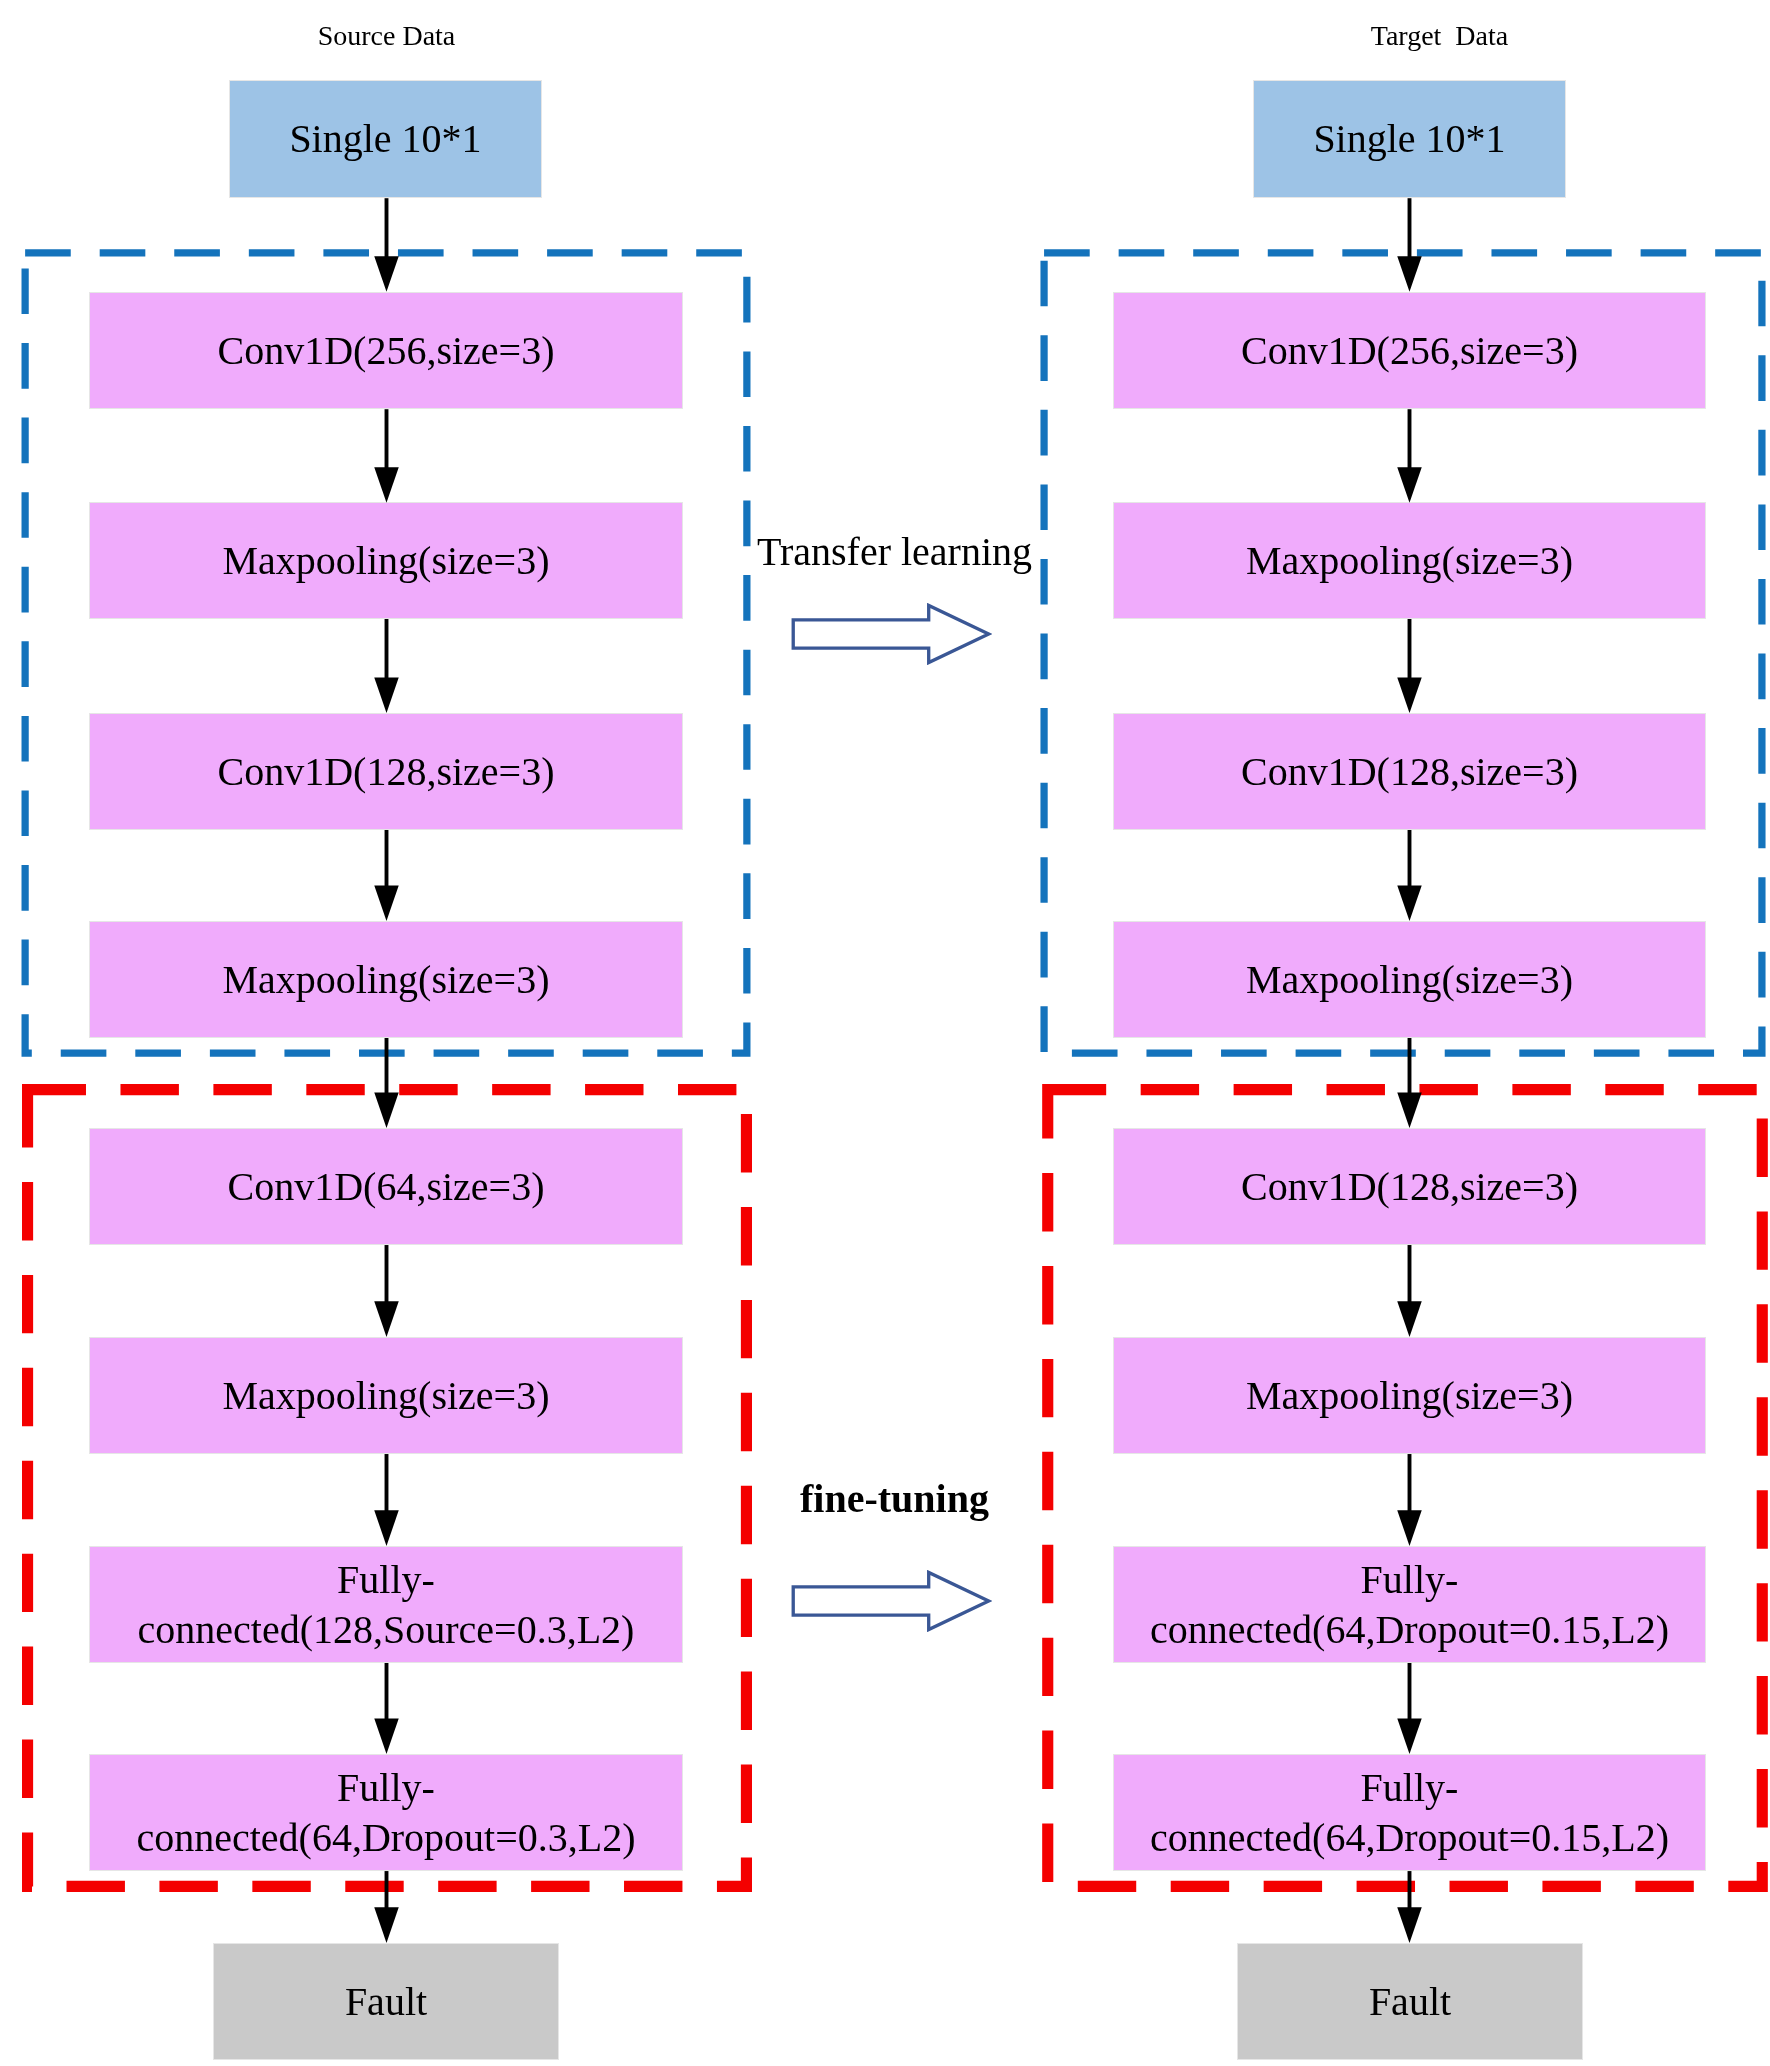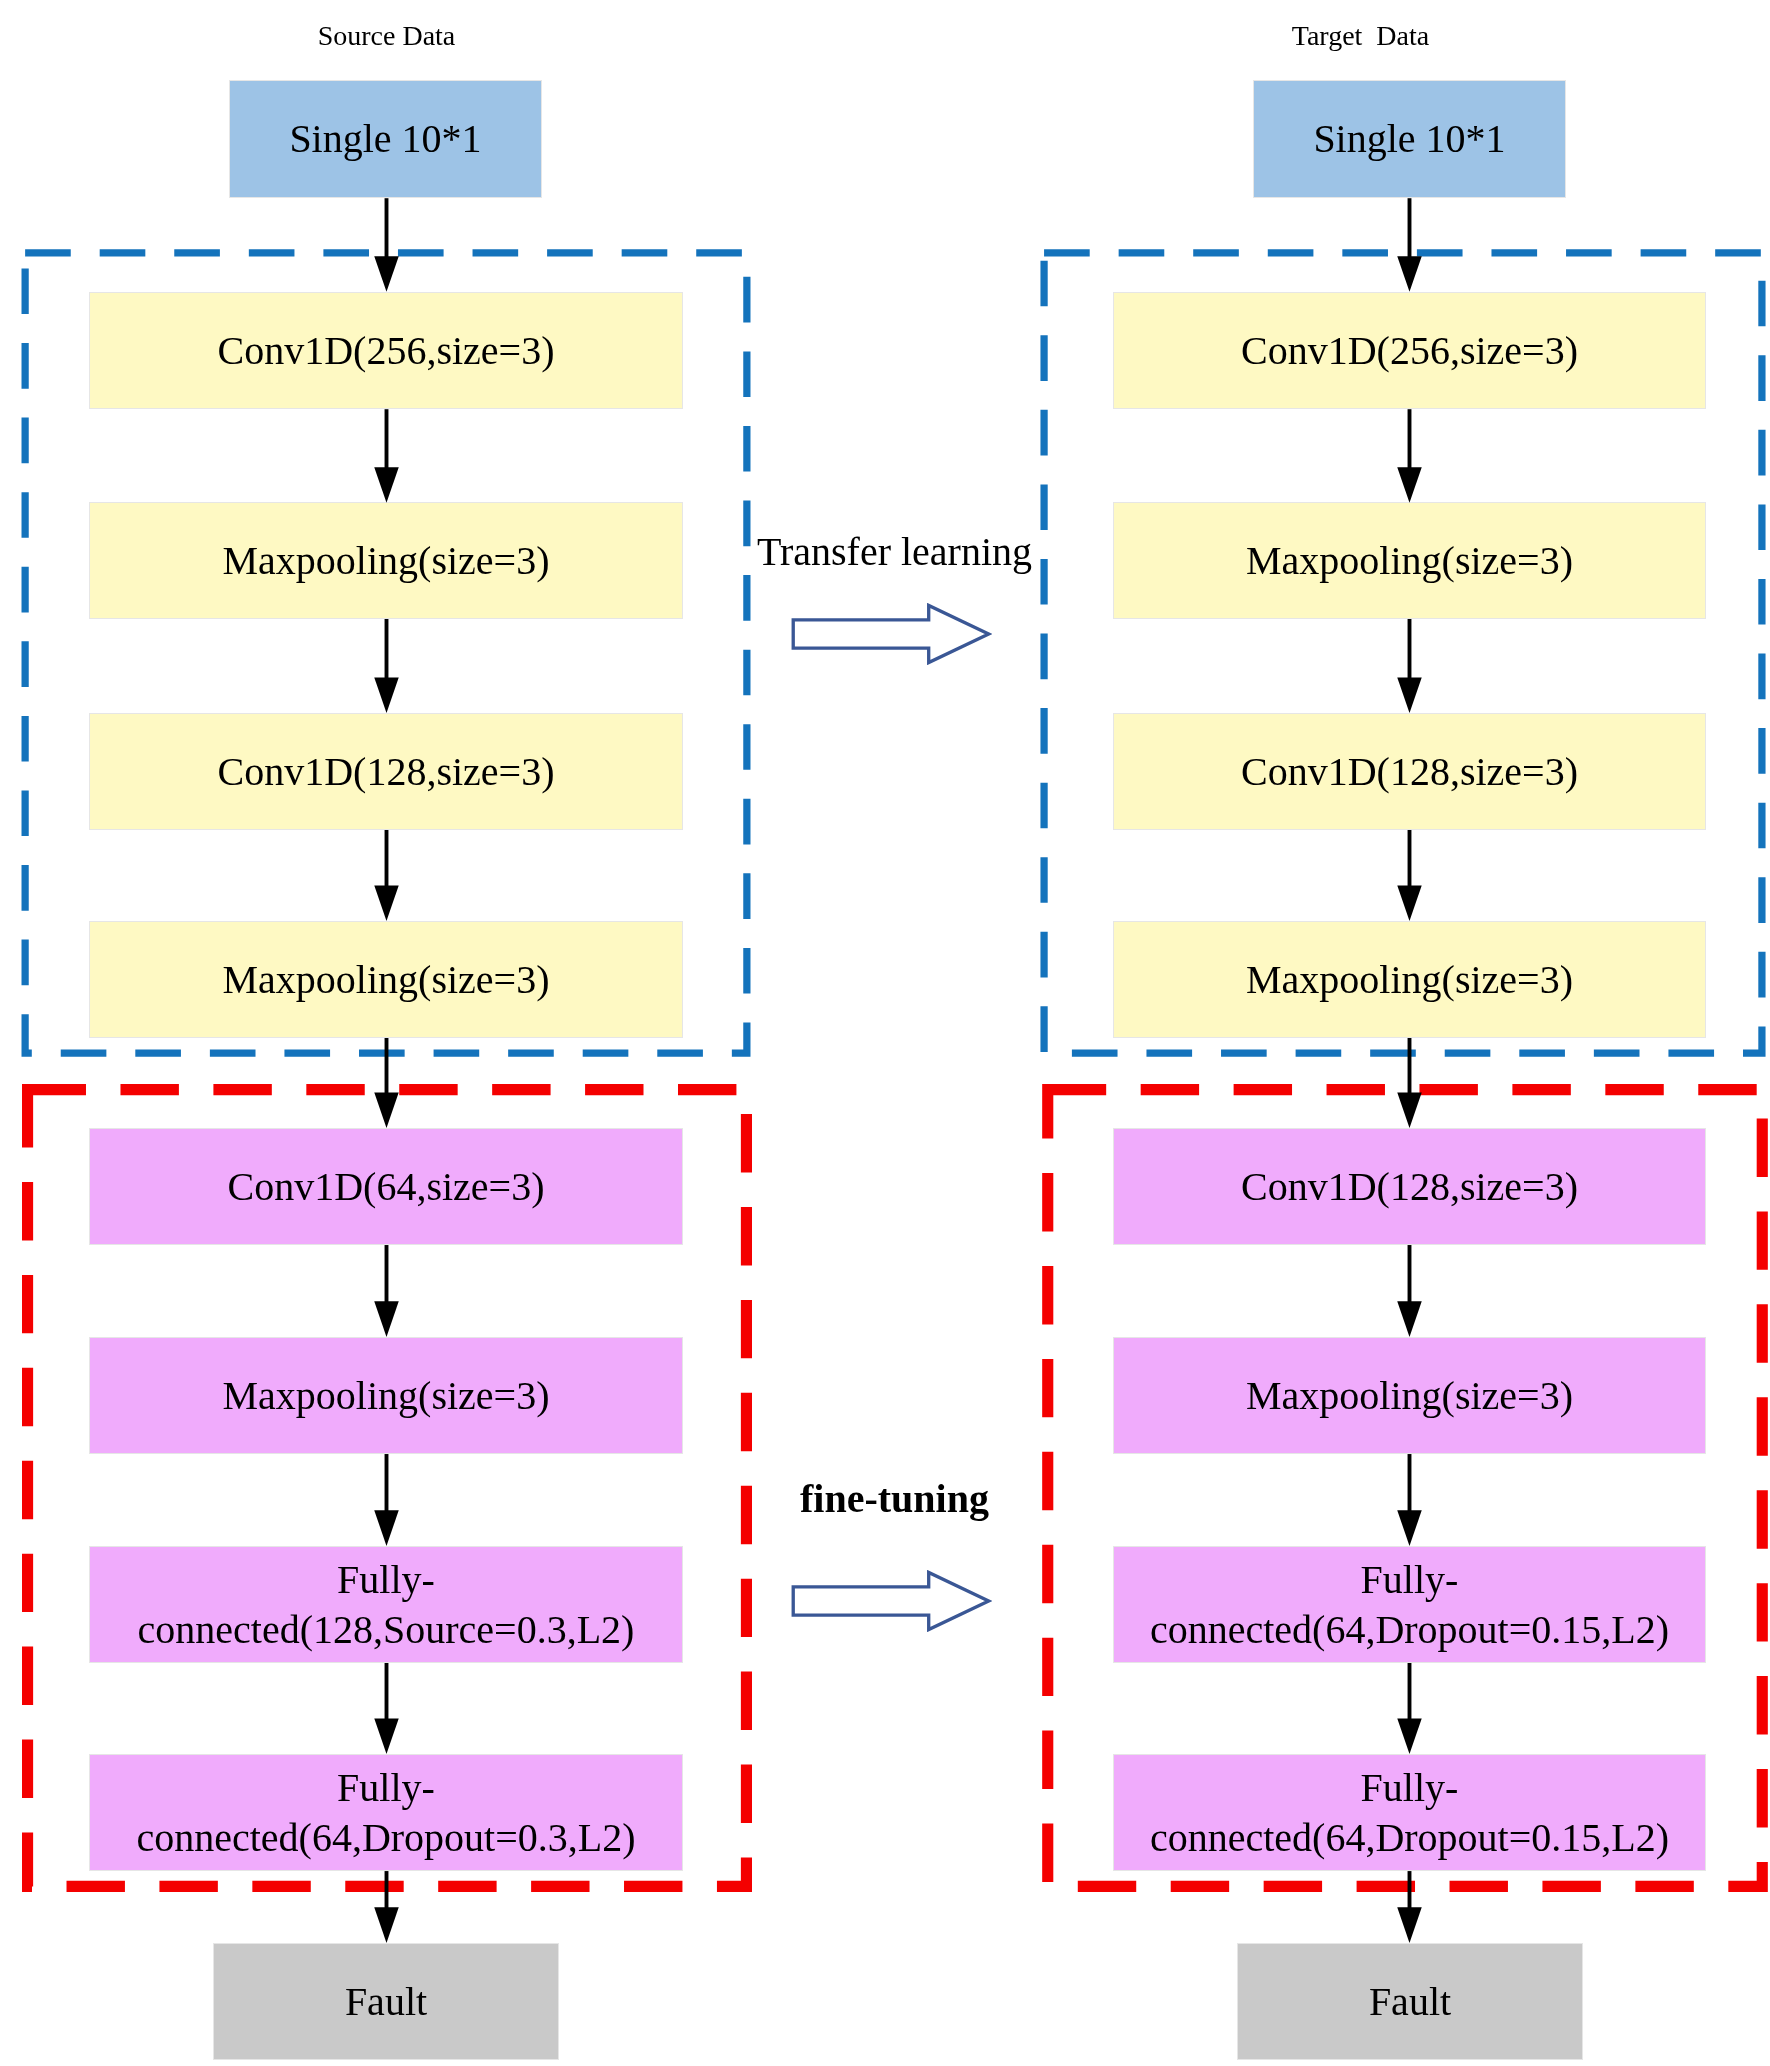--- a/index.html
+++ b/index.html
@@ -24,21 +24,21 @@
     flex-direction:column;
     align-items:center;
     justify-content:center;
     text-align:center;
     font-size:40px;
     line-height:1.25;
     border:1.1px solid #e6e6e6;
     box-sizing:border-box;
   }
   .box-input{background:#9DC3E6;}
-  .box-frozen{background:#fef9c3;}
+  .box-frozen{background:#f0abfc;}
   .box-train{background:#f0abfc;}
   .box-output{background:#C9C9C9;}
   .mid-label{
     font-size:40px;
     text-align:center;
     line-height:56px;
     white-space:nowrap;
   }
   svg{display:block;}
 </style>
@@ -54,21 +54,21 @@
     <rect x="7" y="7" width="1290" height="1438" fill="none" stroke="#1473BC" stroke-width="13" stroke-dasharray="82 52"></rect>
   </svg>
   <svg class="abs" style="left:22px;top:1084px;" width="730" height="808" viewBox="0 0 1312 1452">
     <rect x="10" y="10" width="1292" height="1432" fill="none" stroke="#F40000" stroke-width="20" stroke-dasharray="105 62"></rect>
   </svg>
   <svg class="abs" style="left:1042px;top:1084px;" width="726" height="808" viewBox="0 0 1304 1452">
     <rect x="10" y="10" width="1284" height="1432" fill="none" stroke="#F40000" stroke-width="20" stroke-dasharray="105 62"></rect>
   </svg>
 
   <div class="abs col-title" style="left:136px;top:8.3px;width:501px;">Source Data</div>
-  <div class="abs col-title" style="left:1110px;top:8.3px;width:501px;">Target  Data</div>
+  <div class="abs col-title" style="left:1189px;top:8.3px;width:501px;">Target  Data</div>
 
   <div class="box box-input" style="left:229px;top:80px;width:313px;height:118px;">
     <span>Single 10*1</span>
   </div>
 
   <div class="box box-frozen" style="left:89px;top:292px;width:594px;height:117px;">
     <span>Conv1D(256,size=3)</span>
   </div>
   <div class="box box-frozen" style="left:89px;top:502px;width:594px;height:117px;">
     <span>Maxpooling(size=3)</span>

